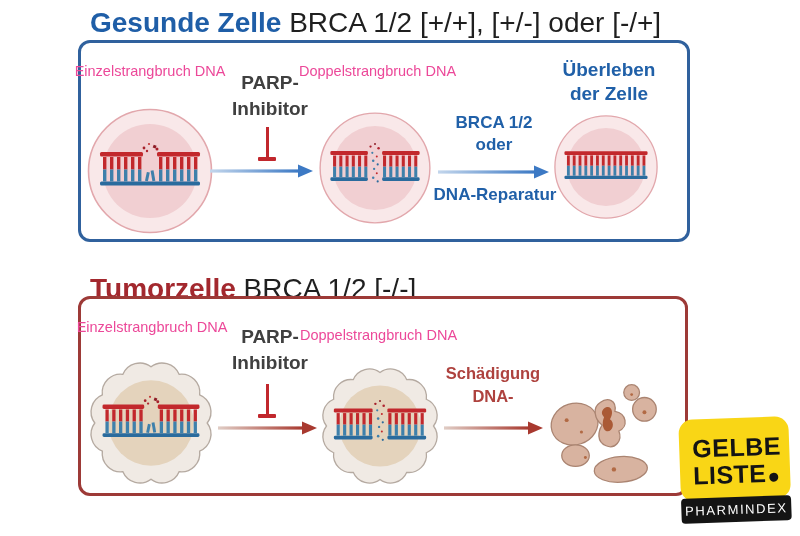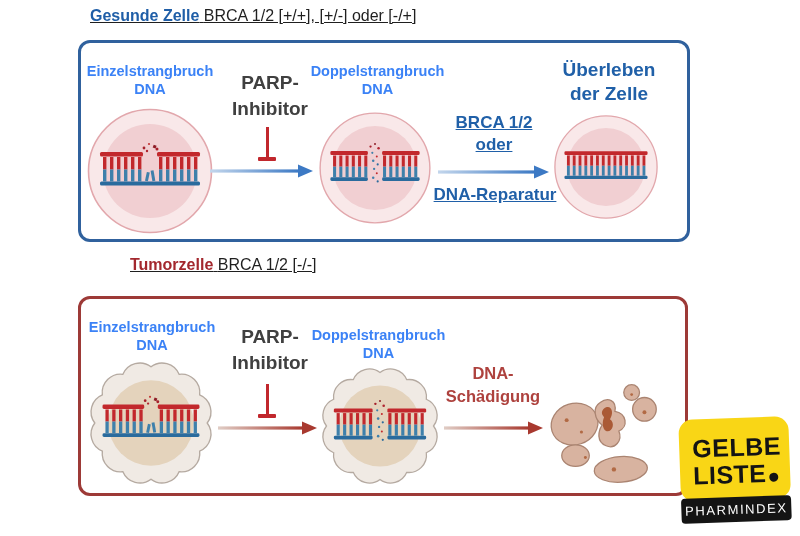--- a/index.html
+++ b/index.html
@@ -1,30 +1,30 @@
 <!DOCTYPE html>
 <html><head>
 <meta charset="utf-8">
 <style>
   html,body{margin:0;padding:0;background:#ffffff;}
   .canvas{
     position:relative;width:800px;height:536px;background:#ffffff;overflow:hidden;
     font-family:"Liberation Sans",sans-serif;color:#1f1f1f;
   }
   .abs{position:absolute;}
-  .section-title{font-size:16px;white-space:nowrap;text-decoration:underline;}
+  .section-title{font-size:28px;white-space:nowrap;}
   .section-title .hl-blue{color:#1f5ea7;font-weight:700;}
   .section-title .hl-red{color:#a3282e;font-weight:700;}
   .section-title .rest{color:#1f1f1f;font-weight:400;}
   .panel{border-radius:12px;background:#ffffff;}
   .panel.blue{border:3px solid #30619d;}
   .panel.red{border:3px solid #9d3a37;}
-  .cell-label{font-size:14.5px;font-weight:700;color:#3b82f6;text-align:center;line-height:18px;}
+  .cell-label{font-size:14.5px;font-weight:400;color:#ec4899;text-align:center;line-height:18px;}
   .parp{font-size:19px;font-weight:700;color:#404040;text-align:center;line-height:26px;}
-  .blue-step{font-size:17px;font-weight:700;color:#2060a8;text-align:center;line-height:22px;text-decoration:underline;}
+  .blue-step{font-size:17px;font-weight:700;color:#2060a8;text-align:center;line-height:22px;}
   .red-step{font-size:16.5px;font-weight:700;color:#ae423e;text-align:center;line-height:23px;}
   .outcome-blue{font-size:19px;font-weight:700;color:#2060a8;text-align:center;line-height:24px;}
   .outcome-red{font-size:21px;font-weight:700;color:#b5282e;text-align:center;}
   .inhibit{display:flex;flex-direction:column;align-items:center;}
   .inhibit .v{width:3px;height:30px;background:#c1272d;}
   .inhibit .h{width:18px;height:4px;background:#c1272d;border-radius:1px;}
   .logo{transform:rotate(-2deg);width:110px;}
   .logo .badge{width:110px;height:82px;background:#f9d616;border-radius:14px;
     box-sizing:border-box;padding:16px 0 0 13px;}
   .logo .badge .ln{font-size:25px;line-height:27px;font-weight:700;color:#141414;
@@ -207,21 +207,21 @@
         <rect x="73" y="17.5" width="3.4" height="12" fill="#3e80ab"></rect>
       <rect x="80" y="5" width="3.4" height="12.5" fill="#c2282c"></rect>
         <rect x="80" y="17.5" width="3.4" height="12" fill="#3e80ab"></rect>
       <rect x="87" y="5" width="3.4" height="12.5" fill="#c2282c"></rect>
         <rect x="87" y="17.5" width="3.4" height="12" fill="#3e80ab"></rect>
       <rect x="94" y="5" width="3.4" height="12.5" fill="#c2282c"></rect>
         <rect x="94" y="17.5" width="3.4" height="12" fill="#3e80ab"></rect>
     </g>
   </svg>
 
-  <div class="abs section-title" style="left:90px;top:256px;margin-left:40px;">
+  <div class="abs section-title" style="left:90px;top:273px;">
     <span class="hl-red">Tumorzelle</span>
     <span class="rest">BRCA 1/2 [-/-]</span>
   </div>
 
   <div class="abs panel red" style="left:78px;top:296px;width:604px;height:194px;"></div>
 
   <div class="abs cell-label" style="left:72px;top:318px;width:160px;">Einzelstrangbruch DNA</div>
 
   <svg class="abs" style="left:88px;top:360px;" width="126" height="126" viewBox="0 0 130 130">
     <path d="M123,65 A19,19 0 0 1 115.2,94 A19,19 0 0 1 94,115.2 A19,19 0 0 1 65,123 A19,19 0 0 1 36,115.2 A19,19 0 0 1 14.8,94 A19,19 0 0 1 7,65 A19,19 0 0 1 14.8,36 A19,19 0 0 1 36,14.8 A19,19 0 0 1 65,7 A19,19 0 0 1 94,14.8 A19,19 0 0 1 115.2,36 A19,19 0 0 1 123,65 Z" fill="#f0eae4" stroke="#b5aaa1" stroke-width="1.4"></path>
@@ -327,22 +327,22 @@
       <rect x="80" y="5" width="3.4" height="12.5" fill="#c2282c"></rect>
         <rect x="80" y="17.5" width="3.4" height="12" fill="#3e80ab"></rect>
       <rect x="87" y="5" width="3.4" height="12.5" fill="#c2282c"></rect>
         <rect x="87" y="17.5" width="3.4" height="12" fill="#3e80ab"></rect>
       <rect x="94" y="5" width="3.4" height="12.5" fill="#c2282c"></rect>
         <rect x="94" y="17.5" width="3.4" height="12" fill="#3e80ab"></rect>
     </g>
   </svg>
 
   <div class="abs red-step" style="left:430px;top:362px;width:126px;">
+    <div>Schädigung</div>
     <div>DNA-</div>
-    <div>Schädigung</div>
   </div>
 
   <svg class="abs" style="left:444px;top:420px;" width="100" height="16" viewBox="0 0 100 16">
     <defs>
         <linearGradient id="rg2" x1="0" y1="0" x2="1" y2="0">
       <stop offset="0" stop-color="#e0cdc5"></stop>
           <stop offset="1" stop-color="#a8392f"></stop>
     </linearGradient>
       </defs>
     <rect x="0" y="6.4" width="85" height="3.2" fill="url(#rg2)"></rect>

